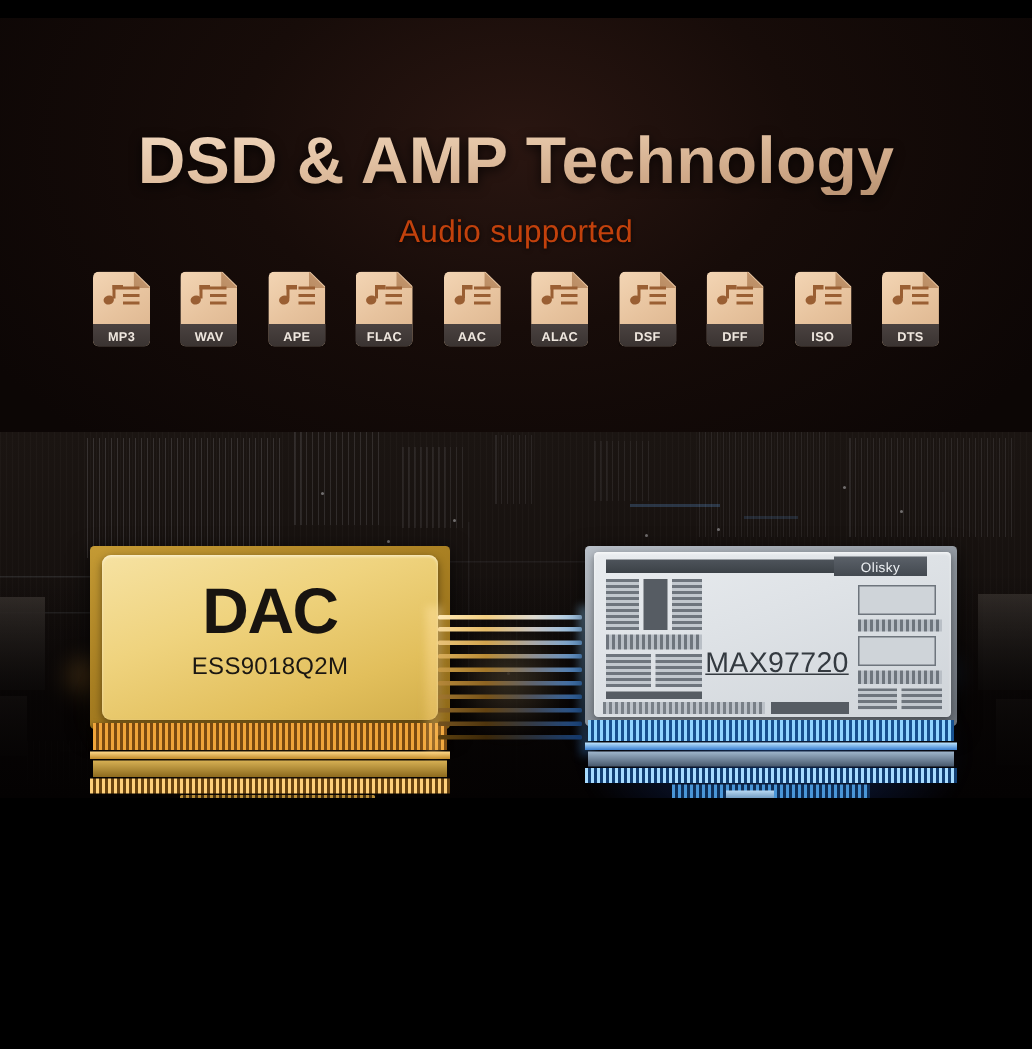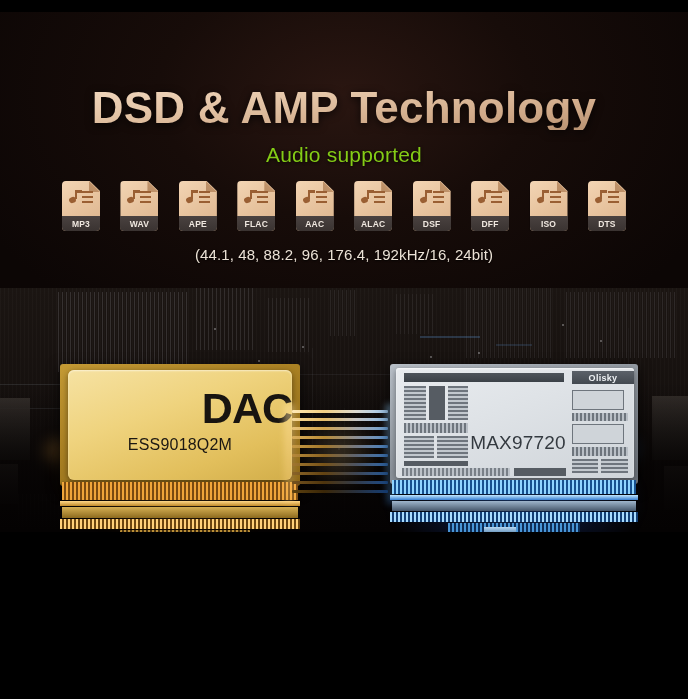--- a/index.html
+++ b/index.html
@@ -49,21 +49,21 @@
   .title{
     position:absolute; left:0; top:86px; width:688px; text-align:center;
     font-size:44px; font-weight:bold; letter-spacing:.2px; line-height:1;
     background:linear-gradient(175deg,#f4ddc6 0%,#e5c6a8 35%,#cfa887 70%,#b08a6a 100%);
     -webkit-background-clip:text; background-clip:text; color:transparent;
     -webkit-text-fill-color:transparent;
     filter:drop-shadow(0 2px 4px rgba(0,0,0,.75));
   }
   .subtitle{
     position:absolute; left:0; top:143px; width:688px; text-align:center;
-    font-size:21px; color:#84cc16; letter-spacing:.2px;
+    font-size:21px; color:#c2410c; letter-spacing:.2px;
     text-shadow:0 1px 3px rgba(0,0,0,.7);
   }
   .rates{
     position:absolute; left:0; top:246px; width:688px; text-align:center;
     font-size:15px; color:#ece2d6; letter-spacing:.1px;
     text-shadow:0 1px 2px rgba(0,0,0,.8);
   }
 
   
   .badges{
@@ -117,21 +117,21 @@
     border-radius:3px;
     box-shadow:0 4px 14px rgba(0,0,0,.7);
   }
   .dac-die{
     position:absolute; left:32px; top:12px; width:224px; height:110px;
     background:linear-gradient(160deg,#f6e2a2 0%,#efd37e 38%,#e2bf5c 75%,#d2ae4a 100%);
     border-radius:6px;
     box-shadow:inset 0 1px 2px rgba(255,255,255,.55), 0 2px 6px rgba(0,0,0,.45);
   }
   .dac-title{
-    position:absolute; left:0; top:17px; width:224px; text-align:right;
+    position:absolute; left:0; top:17px; width:224px; text-align:center;
     font-size:43px; font-weight:bold; color:#181410; letter-spacing:-1px; line-height:1;
   }
   .dac-sub{
     position:absolute; left:0; top:66px; width:224px; text-align:center;
     font-size:16px; color:#1b1712; letter-spacing:.2px;
   }
   .dac-pins-top{
     position:absolute; left:26px; top:124px; width:236px; height:18px;
     background:repeating-linear-gradient(90deg,#f0a53a 0 2px, #7a4a10 2px 4px);
     box-shadow:0 1px 3px rgba(0,0,0,.6);
@@ -174,33 +174,33 @@
     position:absolute; left:20px; top:12px; width:238px; height:110px;
     background:linear-gradient(160deg,#e9ecef 0%,#dfe3e7 40%,#cfd4d9 100%);
     border-radius:3px; overflow:hidden;
     box-shadow:inset 0 1px 2px rgba(255,255,255,.7), 0 2px 6px rgba(0,0,0,.4);
   }
   .amp-topbar{
     position:absolute; left:8px; top:5px; width:160px; height:9px;
     background:linear-gradient(180deg,#4e545b,#3b4147);
   }
   .amp-brand{
-    position:absolute; right:0; top:3px; width:62px; height:13px;
+    position:absolute; right:16px; top:3px; width:62px; height:13px;
     background:linear-gradient(180deg,#5a6views,#454b52);
     background:linear-gradient(180deg,#5b6169,#434950);
     display:flex; align-items:center; justify-content:center;
-    font-size:9px; font-weight:bold; color:#eef1f4; letter-spacing:.3px;
+    font-size:9px; font-weight:normal; color:#eef1f4; letter-spacing:.3px;
   }
   .amp-title{
     position:absolute; left:62px; top:22px; width:120px; text-align:center;
     font-size:38px; font-weight:bold; color:#3a3f44; letter-spacing:-.5px; line-height:1;
   }
   .amp-sub{
     position:absolute; left:52px; top:64px; width:140px; text-align:center;
-    font-size:19px; color:#343a40; letter-spacing:.2px;
+    font-size:19px; color:#343a40; letter-spacing:.2px;text-decoration:underline;
   }
   .ablk{ position:absolute; background:#7d848c; }
   .ablk.dark{ background:#565c63; }
   .ablk.stripe{ background:repeating-linear-gradient(90deg,#6e757d 0 2px, #b9bfc6 2px 4px); }
   .ablk.stripeh{ background:repeating-linear-gradient(180deg,#6e757d 0 2px, #c2c8ce 2px 4px); }
   .ablk.outline{ background:#cfd4d9; border:1.5px solid #6e757d; }
 
   .amp-pins-top{
     position:absolute; left:16px; top:124px; width:244px; height:14px;
     background:repeating-linear-gradient(90deg,#8fd4ff 0 2px, #16508f 2px 4px);
@@ -440,21 +440,20 @@
           <div class="stem"></div>
           <div class="flag"></div>
         <div class="ln l1"></div>
           <div class="ln l2"></div>
           <div class="ln l3"></div>
       </div>
       <div class="badge-label">DTS</div>
     </div>
   </div>
 
-  <div class="rates">(44.1, 48, 88.2, 96, 176.4, 192kHz/16, 24bit)</div>
 
   <div class="dac-wrap">
     <div class="dac-glow"></div>
     <div class="dac-substrate"></div>
     <div class="dac-die">
       <div class="dac-title">DAC</div>
       <div class="dac-sub">ESS9018Q2M</div>
     </div>
     <div class="dac-pins-top"></div>
     <div class="dac-pins-bar"></div>

